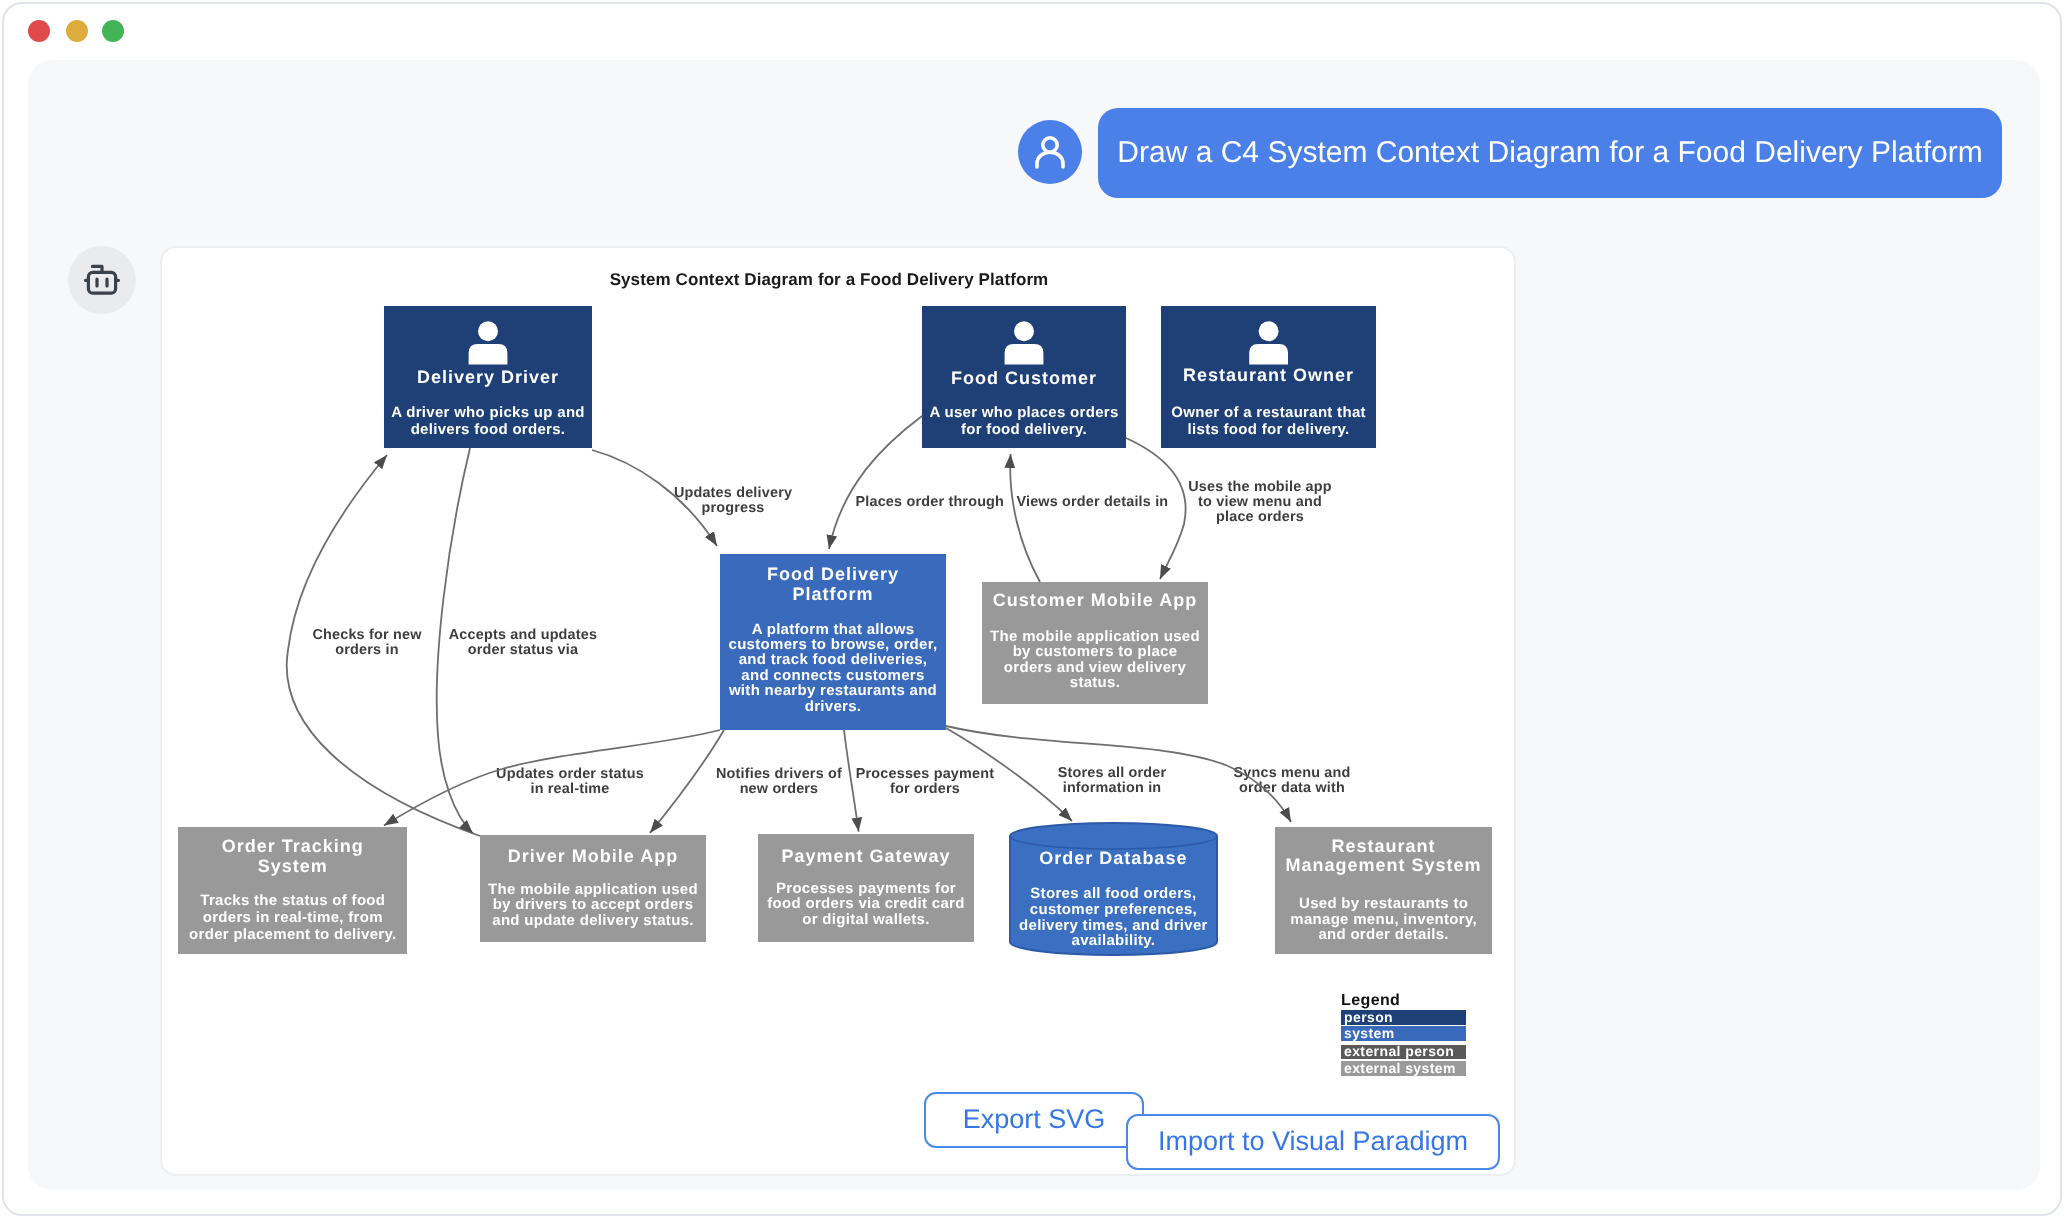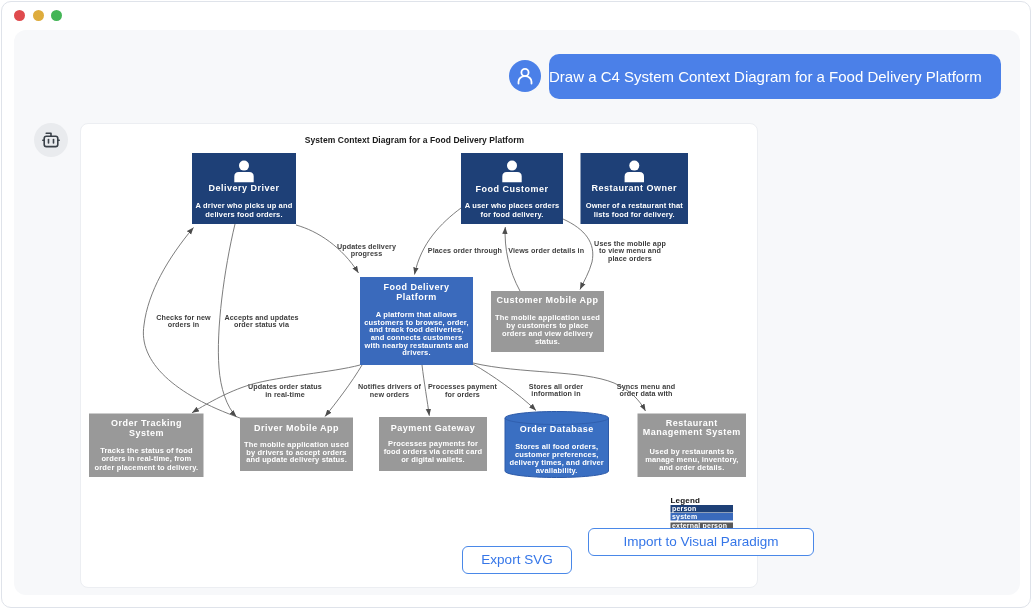--- a/index.html
+++ b/index.html
@@ -1,21 +1,21 @@
 <!DOCTYPE html>
 <html><head>
 <meta charset="utf-8">
 <style>
 html,body{margin:0;padding:0;background:#fff;width:1034px;height:613px;overflow:hidden;}
 *{box-sizing:border-box;font-family:"Liberation Sans",sans-serif;}
 .window{position:absolute;left:1px;top:1px;width:1030px;height:607px;border:1.5px solid #dfe3ea;border-radius:10px;background:#fff;}
 .dot{position:absolute;width:11px;height:11px;border-radius:50%;}
 .panel{position:absolute;left:14px;top:30px;width:1006px;height:565px;background:#f7f8fa;border-radius:12px;}
 .avatar{position:absolute;left:509px;top:60px;width:32px;height:32px;border-radius:50%;background:#4b80e8;}
-.bubble{position:absolute;left:549px;top:54px;width:452px;height:45px;border-radius:10px;background:#4b80e8;color:#fff;font-size:15px;line-height:45px;text-align:left;white-space:nowrap;}
+.bubble{position:absolute;left:549px;top:54px;width:452px;height:45px;border-radius:10px;background:#4b80e8;color:#fff;font-size:15px;line-height:45px;text-align:center;white-space:nowrap;}
 .bot{position:absolute;left:34px;top:123px;width:34px;height:34px;border-radius:50%;background:#e9ebee;}
 .card{position:absolute;left:80px;top:123px;width:678px;height:465px;background:#fff;border:1px solid #eceef2;border-radius:8px;}
 .ovl{position:absolute;left:0;top:0;width:1034px;height:613px;}
 .btn{position:absolute;height:28px;border:1.5px solid #4a88e8;border-radius:6px;background:#fff;color:#3576e8;font-size:13.5px;line-height:25px;text-align:center;}
 </style>
 </head>
 <body>
 <div class="window"></div>
 <div class="dot" style="left:13.5px;top:9.5px;background:#df4a4d"></div>
 <div class="dot" style="left:32.5px;top:9.5px;background:#deac3c"></div>
@@ -167,13 +167,13 @@
 <rect x="670.5" y="530.5" width="62.5" height="7.5" fill="#9a9a9a"></rect>
 <g font-size="7" letter-spacing="0.2" fill="#fff">
 <text x="672" y="511">person</text>
 <text x="672" y="519">system</text>
 <text x="672" y="528">external person</text>
 <text x="672" y="536.5">external system</text>
 </g>
 </g>
 </svg>
 <div class="btn" style="left:462px;top:546px;width:110px;">Export SVG</div>
-<div class="btn" style="left:563px;top:528px;width:226px;margin-left:25px;">Import to Visual Paradigm</div>
+<div class="btn" style="left:563px;top:557px;width:187px;">Import to Visual Paradigm</div>
 
 </body></html>

